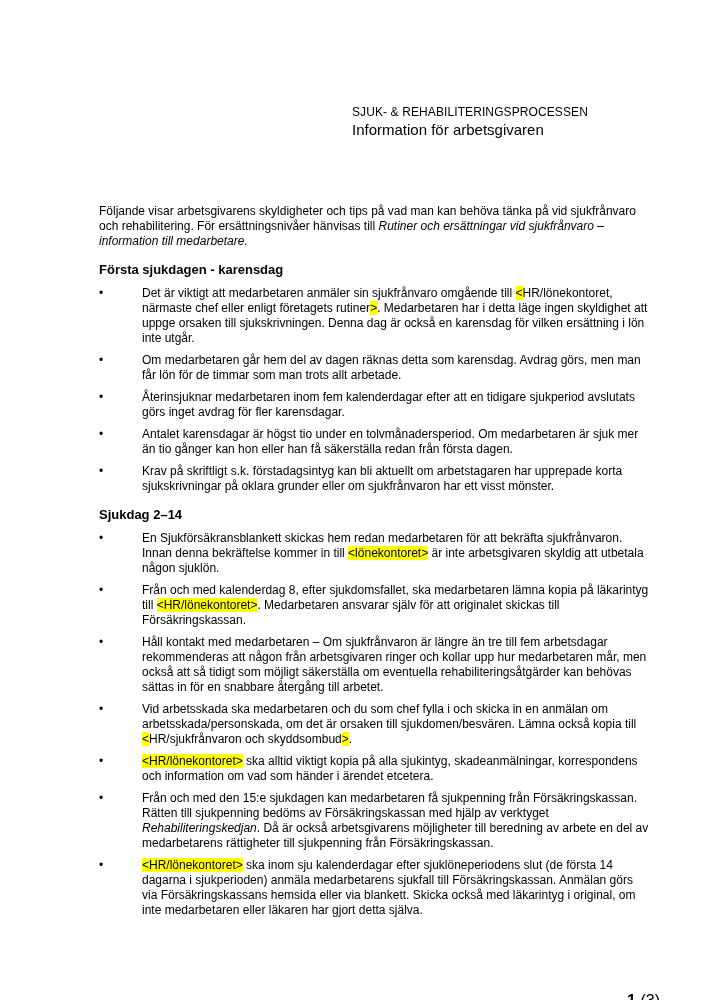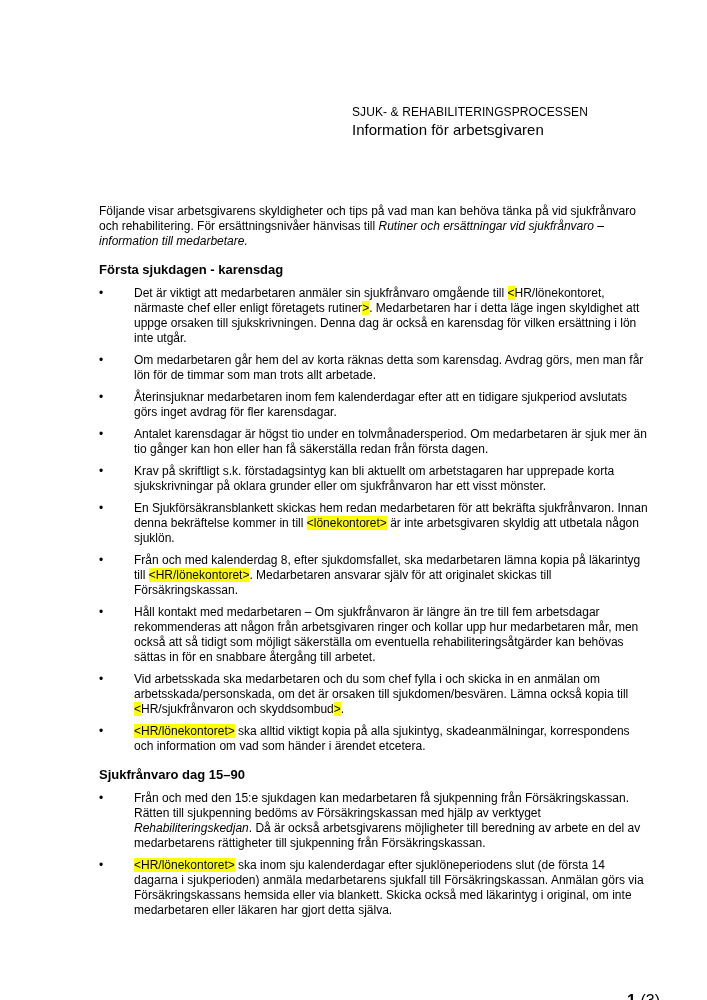--- a/index.html
+++ b/index.html
@@ -51,21 +51,21 @@
     padding:0;
   }
   ul.bullets li{
     display:flex;
     margin:0 0 7px 0;
   }
   .marker{
     flex:0 0 35px;
     font-size:12px;
   }
-  .btext{flex:1;}
+  .btext{flex:1;margin-left:8px;}
   .italic{font-style:italic;}
   .highlight{background:var(--hl,#ffff00);}
   .highlight-italic{background:var(--hl,#ffff00);}
   .footer{
     position:absolute;
     top:994px;
     right:47px;
     font-size:16px;
     line-height:14px;
   }
@@ -84,35 +84,36 @@
   <div class="content">
       <p class="intro"><span>Följande visar arbetsgivarens skyldigheter och tips på vad man kan behöva tänka på vid sjukfrånvaro och rehabilitering. För ersättningsnivåer hänvisas till </span><span class="italic">Rutiner och ersättningar vid sjukfrånvaro – information till medarbetare.</span></p>
       <h2 class="section-heading">Första sjukdagen - karensdag</h2>
       <ul class="bullets">
         <li>
           <span class="marker">•</span>
           <div class="btext"><span>Det är viktigt att medarbetaren anmäler sin sjukfrånvaro omgående till </span><span class="highlight">&lt;</span><span>HR/lönekontoret, närmaste chef eller enligt företagets rutiner</span><span class="highlight">&gt;</span><span>. Medarbetaren har i detta läge ingen skyldighet att uppge orsaken till sjukskrivningen. Denna dag är också en karensdag för vilken ersättning i lön inte utgår.</span></div>
         </li>
         <li>
           <span class="marker">•</span>
-          <div class="btext"><span>Om medarbetaren går hem del av korta räknas detta som karensdag. Avdrag görs, men man får lön för de timmar som man trots allt arbetade.</span></div>
+          <div class="btext"><span>Om medarbetaren går hem del av dagen räknas detta som karensdag. Avdrag görs, men man får lön för de timmar som man trots allt arbetade.</span></div>
         </li>
         <li>
           <span class="marker">•</span>
           <div class="btext"><span>Återinsjuknar medarbetaren inom fem kalenderdagar efter att en tidigare sjukperiod avslutats görs inget avdrag för fler karensdagar.</span></div>
         </li>
         <li>
           <span class="marker">•</span>
           <div class="btext"><span>Antalet karensdagar är högst tio under en tolvmånadersperiod. Om medarbetaren är sjuk mer än tio gånger kan hon eller han få säkerställa redan från första dagen.</span></div>
         </li>
         <li>
           <span class="marker">•</span>
           <div class="btext"><span>Krav på skriftligt s.k. förstadagsintyg kan bli aktuellt om arbetstagaren har upprepade korta sjukskrivningar på oklara grunder eller om sjukfrånvaron har ett visst mönster.</span></div>
         </li>
       </ul>
+      <h2 class="section-heading">Sjukdag 2–14</h2>
       <ul class="bullets">
         <li>
           <span class="marker">•</span>
           <div class="btext"><span>En Sjukförsäkransblankett skickas hem redan medarbetaren för att bekräfta sjukfrånvaron. Innan denna bekräftelse kommer in till </span><span class="highlight">&lt;lönekontoret&gt;</span><span> är inte arbetsgivaren skyldig att utbetala någon sjuklön.</span></div>
         </li>
         <li>
           <span class="marker">•</span>
           <div class="btext"><span>Från och med kalenderdag 8, efter sjukdomsfallet, ska medarbetaren lämna kopia på läkarintyg till </span><span class="highlight-italic">&lt;HR/lönekontoret&gt;</span><span>. Medarbetaren ansvarar själv för att originalet skickas till Försäkringskassan.</span></div>
         </li>
         <li>
@@ -121,21 +122,20 @@
         </li>
         <li>
           <span class="marker">•</span>
           <div class="btext"><span>Vid arbetsskada ska medarbetaren och du som chef fylla i och skicka in en anmälan om arbetsskada/personskada, om det är orsaken till sjukdomen/besvären. Lämna också kopia till </span><span class="highlight">&lt;</span><span>HR/sjukfrånvaron och skyddsombud</span><span class="highlight">&gt;</span><span>.</span></div>
         </li>
         <li>
           <span class="marker">•</span>
           <div class="btext"><span class="highlight-italic">&lt;HR/lönekontoret&gt;</span><span> ska alltid viktigt kopia på alla sjukintyg, skadeanmälningar, korrespondens och information om vad som händer i ärendet etcetera.</span></div>
         </li>
       </ul>
-      <h2 class="section-heading">Sjukfrånvaro dag 15–90</h2>
       <ul class="bullets">
         <li>
           <span class="marker">•</span>
           <div class="btext"><span>Från och med den 15:e sjukdagen kan medarbetaren få sjukpenning från Försäkringskassan. Rätten till sjukpenning bedöms av Försäkringskassan med hjälp av verktyget </span><span class="italic">Rehabiliteringskedjan</span><span>. Då är också arbetsgivarens möjligheter till beredning av arbete en del av medarbetarens rättigheter till sjukpenning från Försäkringskassan.</span></div>
         </li>
         <li>
           <span class="marker">•</span>
           <div class="btext"><span class="highlight-italic">&lt;HR/lönekontoret&gt;</span><span> ska inom sju kalenderdagar efter sjuklöneperiodens slut (de första 14 dagarna i sjukperioden) anmäla medarbetarens sjukfall till Försäkringskassan. Anmälan görs via Försäkringskassans hemsida eller via blankett. Skicka också med läkarintyg i original, om inte medarbetaren eller läkaren har gjort detta själva.</span></div>
         </li>
       </ul>

